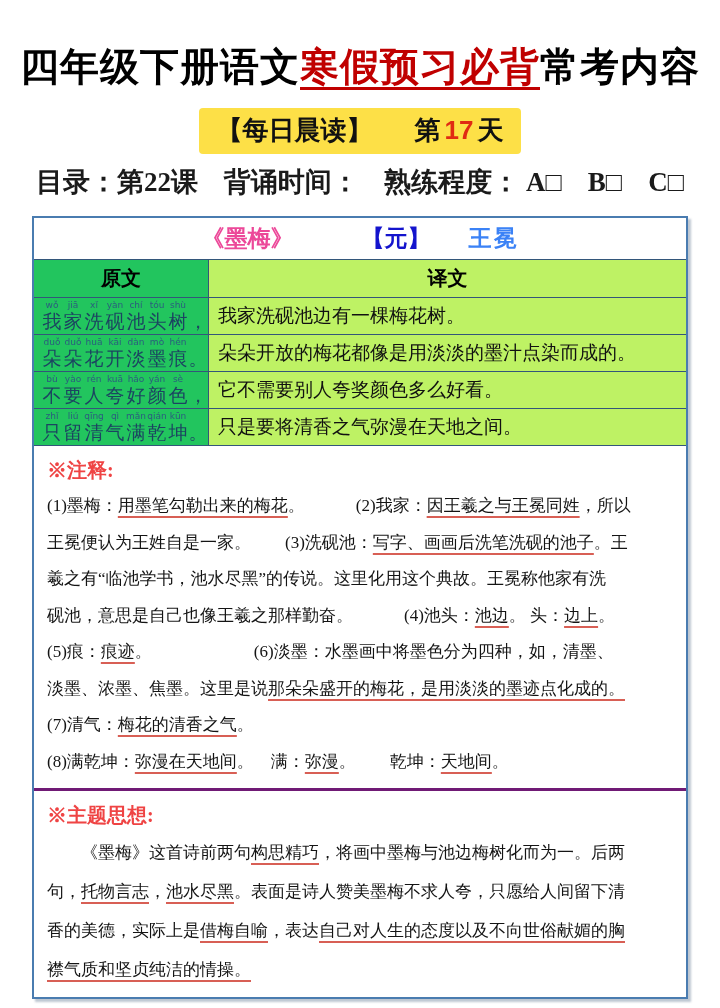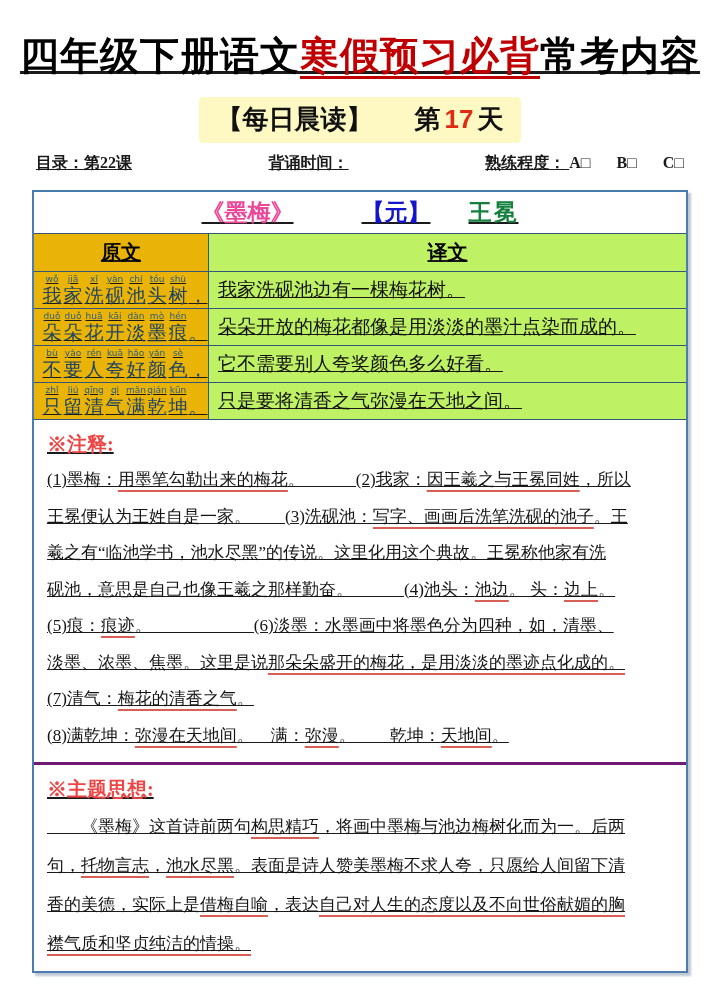--- a/index.html
+++ b/index.html
@@ -2,65 +2,65 @@
 <html><head>
 <meta charset="utf-8">
 <style>
   * { margin:0; padding:0; box-sizing:border-box; }
   html,body { background:#ffffff; }
   body {
     width:720px; height:1008px; margin:0 auto; overflow:hidden;
     font-family:"Liberation Serif","DejaVu Serif",serif;
     color:#1a1a1a;
   }
-  .page { width:720px; height:799px; padding-top:29px;text-decoration:underline; }
+  .page { width:720px; height:799px; padding-top:40px; }
 
   
   .title {
     text-align:center; font-size:39px; font-weight:bold; letter-spacing:1px;
     white-space:nowrap; color:#000;
   }
   .title .t-red {
     color:#c00000;
     text-decoration:underline; text-decoration-color:#c00000;
     text-decoration-thickness:3px; text-underline-offset:7px;
   }
   .badge-wrap { text-align:center; margin-top:14px; }
   .badge {
-    display:inline-block; background:#fef9c3; border-radius:4px;
+    display:inline-block; background:#fde047; border-radius:4px;
     padding:5px 18px 6px 18px; font-size:26px; font-weight:bold; color:#111;
     white-space:nowrap;
   }
   .badge .day { margin-left:42px; }
   .badge .day-num { color:#e02b13; font-family:"Liberation Sans",sans-serif; padding:0 4px; }
 
   .info-row {
     display:flex; justify-content:space-between; align-items:flex-end;
-    margin:10px 36px 16px 36px; font-size:16px; font-weight:bold; white-space:nowrap;
+    margin:10px 36px 16px 36px; font-size:27px; font-weight:bold; white-space:nowrap;
   }
   .levels { display:inline-flex; gap:26px; }
   .levels span { cursor:pointer; }
 
   
   .main-box {
     margin:12px 32px 0 32px; width:656px;
     border:2px solid #4a7cb0; background:#fff;
     box-shadow:3px 3px 2px rgba(110,130,155,.45);
   }
   .poem-title-row {
     height:42px; display:flex; align-items:center; justify-content:center;
     border-bottom:1px solid #33567a; font-size:23px; font-weight:bold; white-space:nowrap;
   }
   .poem-title-row .ptitle { color:#ec4899; }
   .poem-title-row .pdyn { color:#1414cd; margin-left:68px; }
-  .poem-title-row .pauthor { color:#15803d; margin-left:38px; letter-spacing:2px; }
+  .poem-title-row .pauthor { color:#3b82f6; margin-left:38px; letter-spacing:2px; }
 
   .grid { display:flex; border-bottom:1px solid #33567a; }
   .cell-orig {
-    width:175px; background:#eab308; border-right:1px solid #33567a;
+    width:175px; background:#22c55e; border-right:1px solid #33567a;
     display:flex; align-items:center; justify-content:center;
   }
   .cell-trans {
     flex:1; background:#bef264; display:flex; align-items:center;
     padding-left:9px; font-size:19px; color:#111;
   }
   .header-row { height:38px; }
   .header-row .cell-orig, .header-row .cell-trans {
     font-size:20px; font-weight:bold; color:#000; justify-content:center; padding-left:0;
   }

